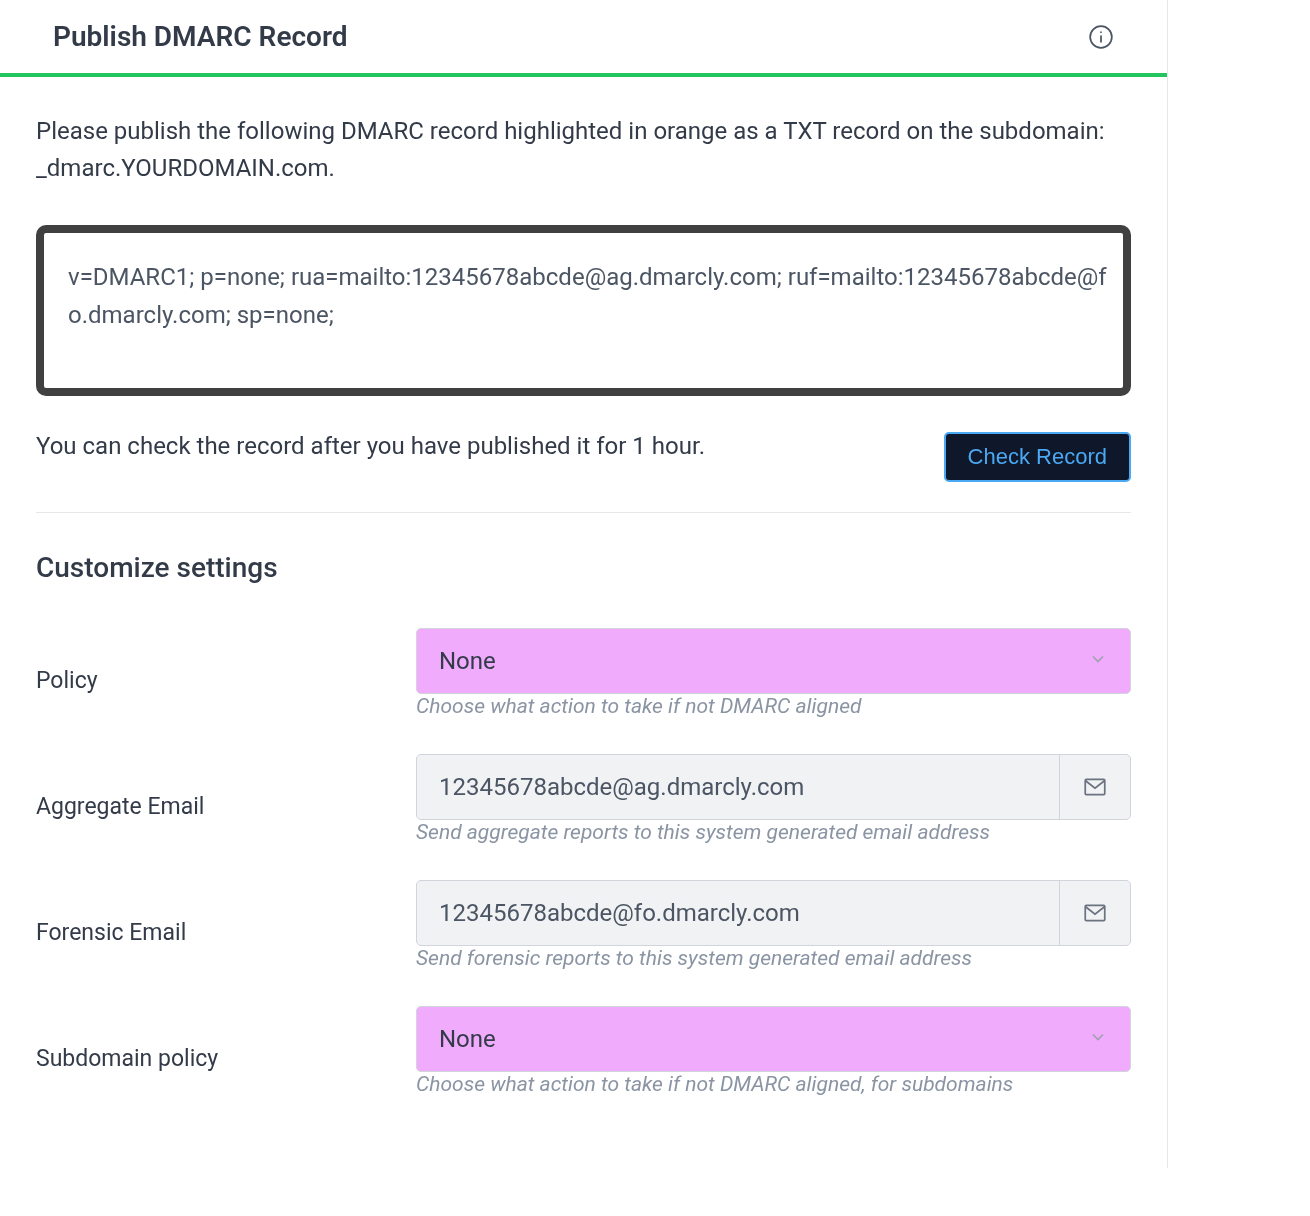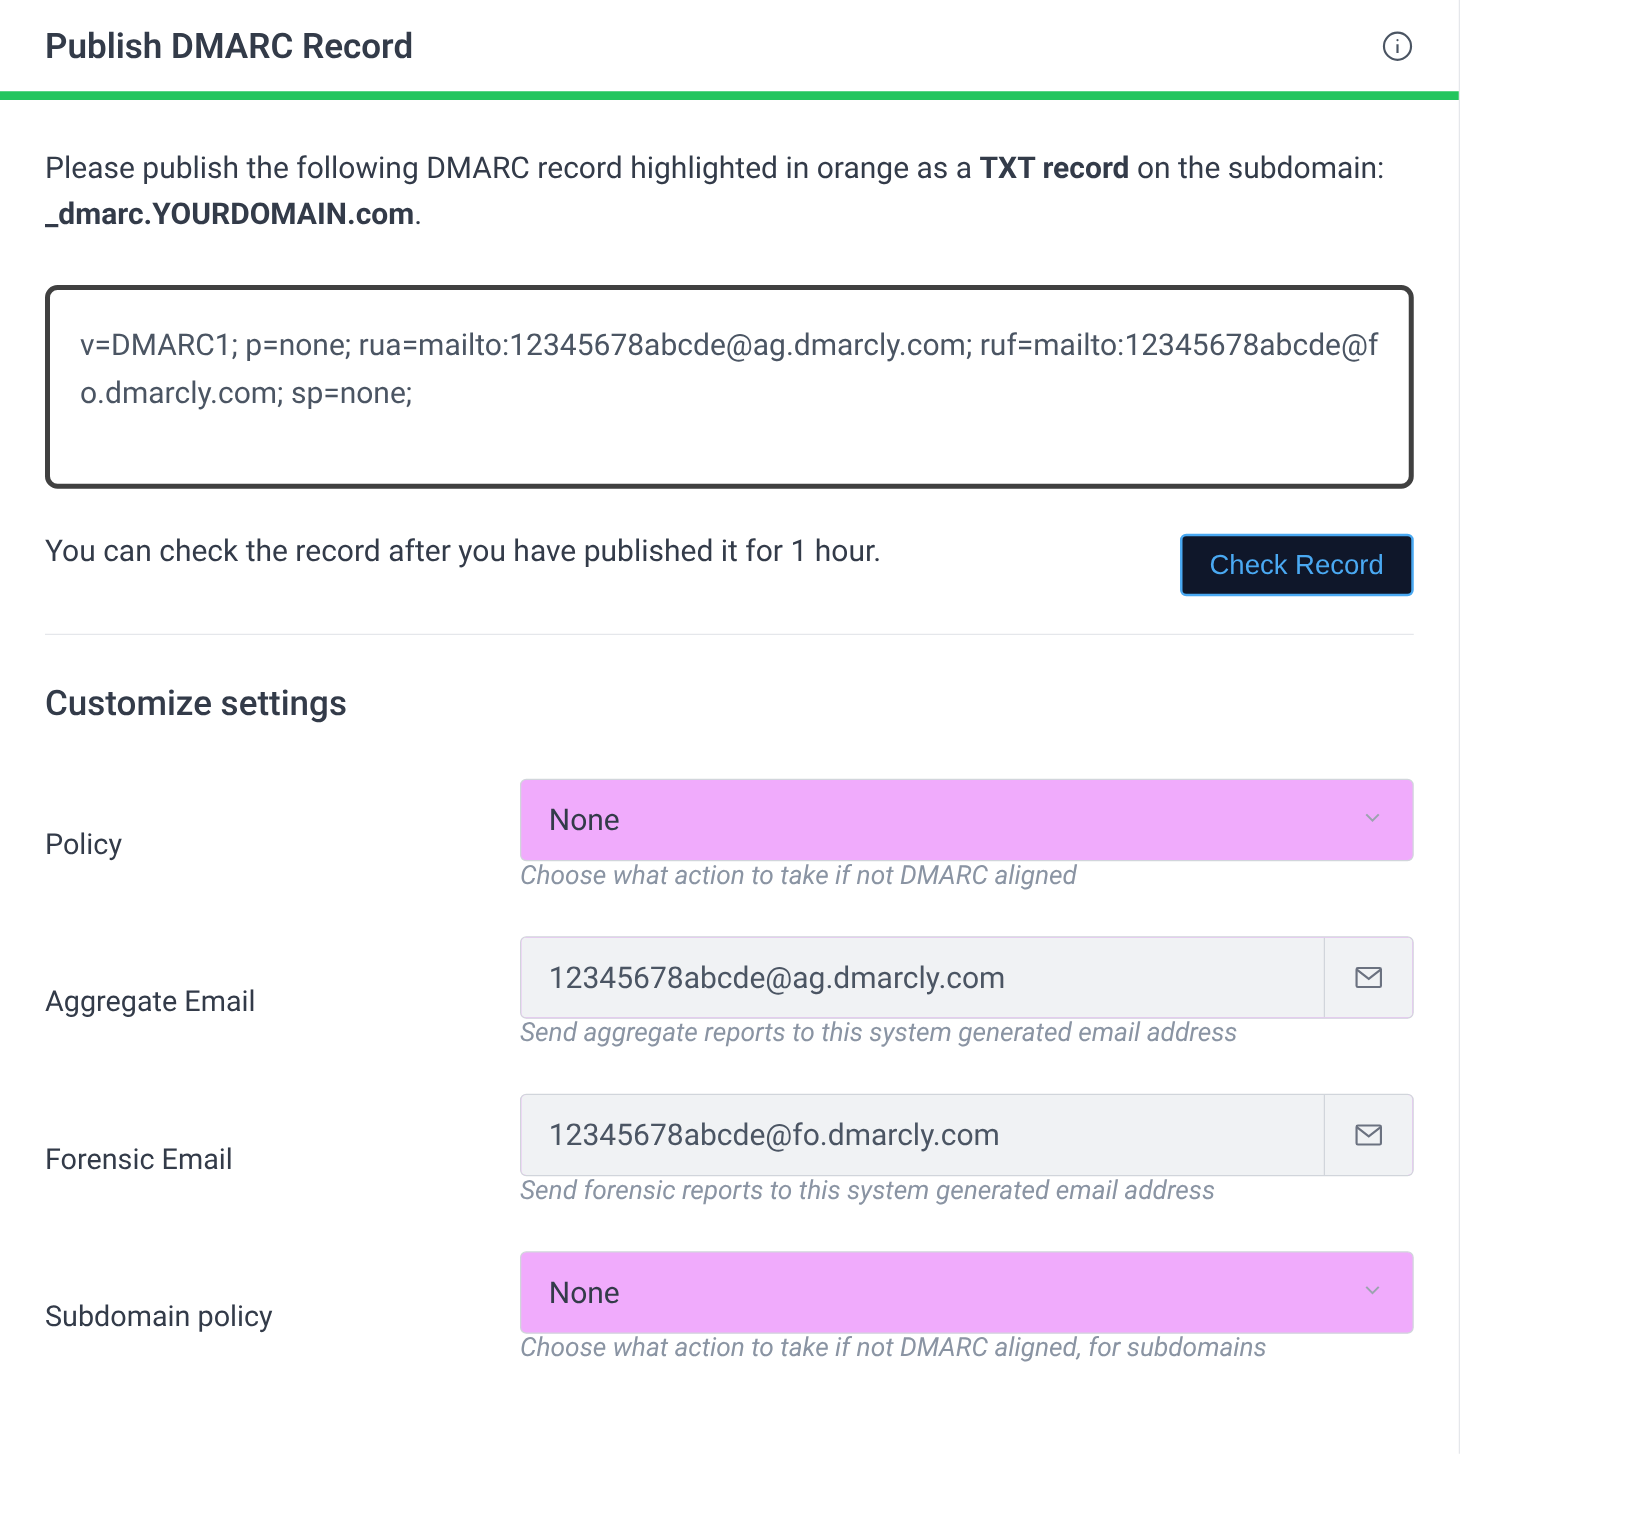--- a/index.html
+++ b/index.html
@@ -16,22 +16,22 @@
   }
   .card {
     width: 1168px;
     margin: 0 0 0 0;
     border-right: 1px solid #e5e7eb;
   }
   .card-header {
     display: flex;
     justify-content: space-between;
     align-items: center;
-    padding: 20px 36px;
-    border-bottom: 7px solid #22c55e;
+    padding: 20px 53px;
+    border-bottom: 4px solid #22c55e;
   }
   .card-title {
     font-size: 28px;
     font-weight: 600;
     color: #333b49;
   }
   .info-icon-wrap {
     width: 26px;
     height: 26px;
     display: flex;
@@ -42,24 +42,24 @@
   .card-body {
     padding: 36px 36px 36px 36px;
   }
   .intro {
     font-size: 24px;
     line-height: 1.55;
     color: #333b49;
     margin-bottom: 38px;
   }
   .intro b {
-    font-weight: 700;
+    font-weight: 400;
   }
   .record-box {
-    border: 4px solid #404040;
+    border: 8px solid #404040;
     border-radius: 10px;
     padding: 26px 8px 54px 24px;
     font-size: 24px;
     line-height: 1.55;
     color: #4b5563;
     word-break: break-all;
     margin-bottom: 36px;
   }
   .check-row {
     display: flex;

